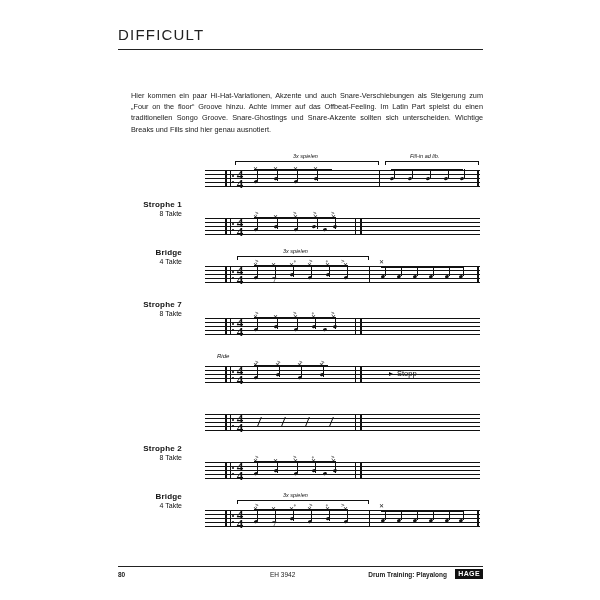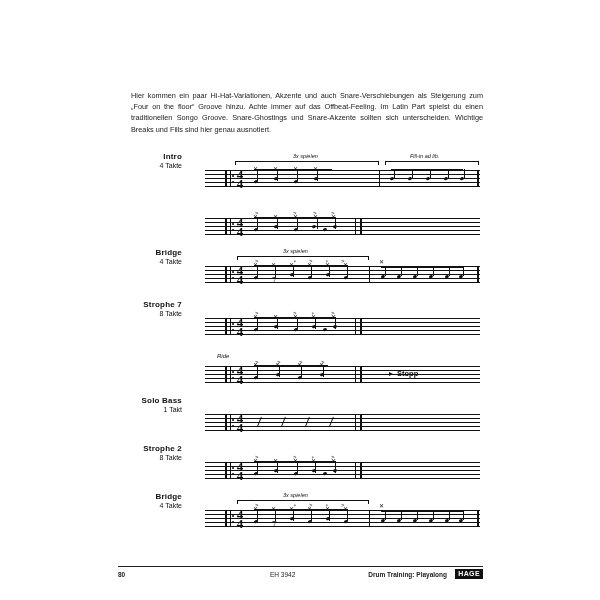--- a/index.html
+++ b/index.html
@@ -197,21 +197,21 @@
   .anno-ital {
     position: absolute;
     font-size: 6px;
     font-style: italic;
     color: #111;
     white-space: nowrap;
   }
   .stopp {
     position: absolute;
     font-size: 7.5px;
-    font-weight: bold;
+    font-weight: normal;
     color: #111;
     white-space: nowrap;
     text-align: center;
   }
   .arrow {
     position: absolute;
     height: 1px;
     background: #111;
   }
   .arrow:after {
@@ -272,31 +272,31 @@
     font-size: 7px;
     letter-spacing: .4px;
     padding: 1px 3px 1.5px 3px;
   }
 </style>
 </head>
 <body>
 
 <div class="page">
 
+  <div class="header">
+    <div class="header-title">DIFFICULT</div>
+    <div class="header-rule"></div>
+  </div>
 
 
   <div class="intro">Hier kommen ein paar Hi-Hat-Variationen, Akzente und auch Snare-Verschiebungen als Steigerung zum „Four on the floor“ Groove hinzu. Achte immer auf das Offbeat-Feeling. Im Latin Part spielst du einen traditionellen Songo Groove. Snare-Ghostings und Snare-Akzente sollten sich unterscheiden. Wichtige Breaks und Fills sind hier genau ausnotiert.</div>
 
   <div class="systems">
 
     <div class="system">
-      <div class="sys-label">
-        <div class="sys-name">Intro</div>
-        <div class="sys-bars">4 Takte</div>
-      </div>
       <div class="staff-area">
         <div class="bracket-text" style="left:88px; top:1px;">3x spielen</div>
         <div class="bracket" style="left:30px; top:9px; width:142px;"></div>
         <div class="bracket-text" style="left:205px; top:1px;">Fill-in ad lib.</div>
         <div class="bracket" style="left:180px; top:9px; width:92px;"></div>
 
         <div class="staff" style="top:18px;">
           <div class="line"></div>
             <div class="line"></div>
             <div class="line"></div>
@@ -336,20 +336,24 @@
         <div class="note" style="left:221px; top:25px;"></div>
         <div class="stem" style="left:225px; top:17px; height:9px;"></div>
         <div class="note" style="left:239px; top:25px;"></div>
         <div class="stem" style="left:243px; top:17px; height:9px;"></div>
         <div class="note" style="left:255px; top:25px;"></div>
         <div class="stem" style="left:259px; top:17px; height:9px;"></div>
       </div>
     </div>
 
     <div class="system">
+      <div class="sys-label">
+        <div class="sys-name">Strophe 1</div>
+        <div class="sys-bars">8 Takte</div>
+      </div>
       <div class="staff-area">
         <div class="accent" style="left:50px; top:10px;">&gt;</div>
         <div class="accent" style="left:88px; top:10px;">&gt;</div>
         <div class="accent" style="left:108px; top:10px;">&gt;</div>
         <div class="accent" style="left:126px; top:10px;">&gt;</div>
 
         <div class="staff" style="top:18px;">
           <div class="line"></div>
             <div class="line"></div>
             <div class="line"></div>
@@ -552,24 +556,20 @@
         <div class="note" style="left:71px; top:25px;"></div>
         <div class="note" style="left:93px; top:28px;"></div>
         <div class="note" style="left:115px; top:25px;"></div>
 
         <div class="arrow" style="left:165px; top:26px; width:22px;"></div>
         <div class="stopp" style="left:192px; top:21px;">Stopp</div>
       </div>
     </div>
 
     <div class="system">
-      <div class="sys-label">
-        <div class="sys-name">Solo Bass</div>
-        <div class="sys-bars">1 Takt</div>
-      </div>
       <div class="staff-area">
         <div class="staff" style="top:18px;">
           <div class="line"></div>
             <div class="line"></div>
             <div class="line"></div>
             <div class="line"></div>
             <div class="line"></div>
         </div>
         <div class="barline thick" style="left:20px; top:18px;"></div>
         <div class="barline" style="left:24.5px; top:18px;"></div>

